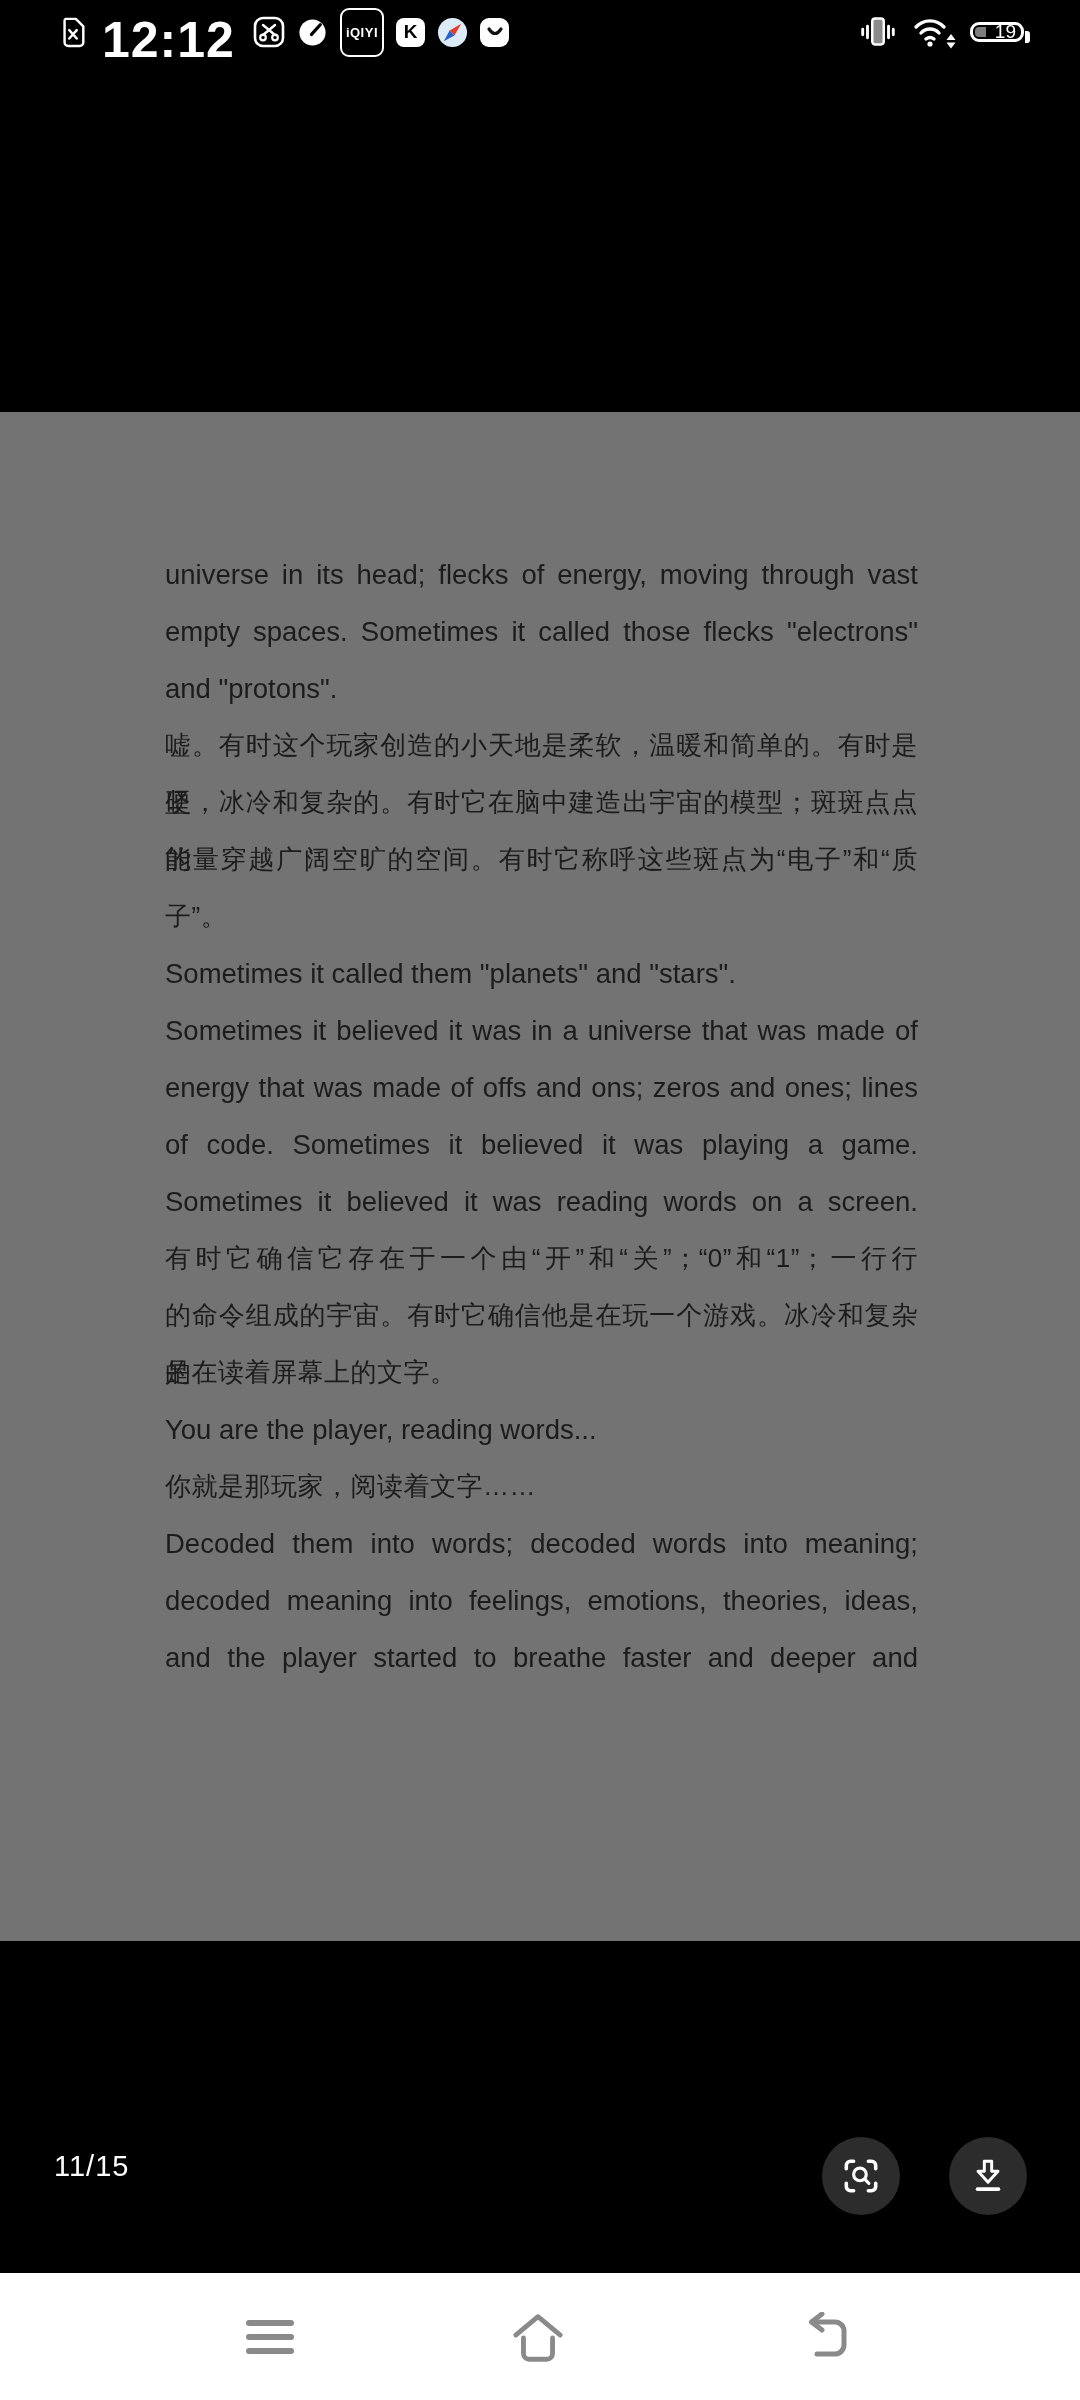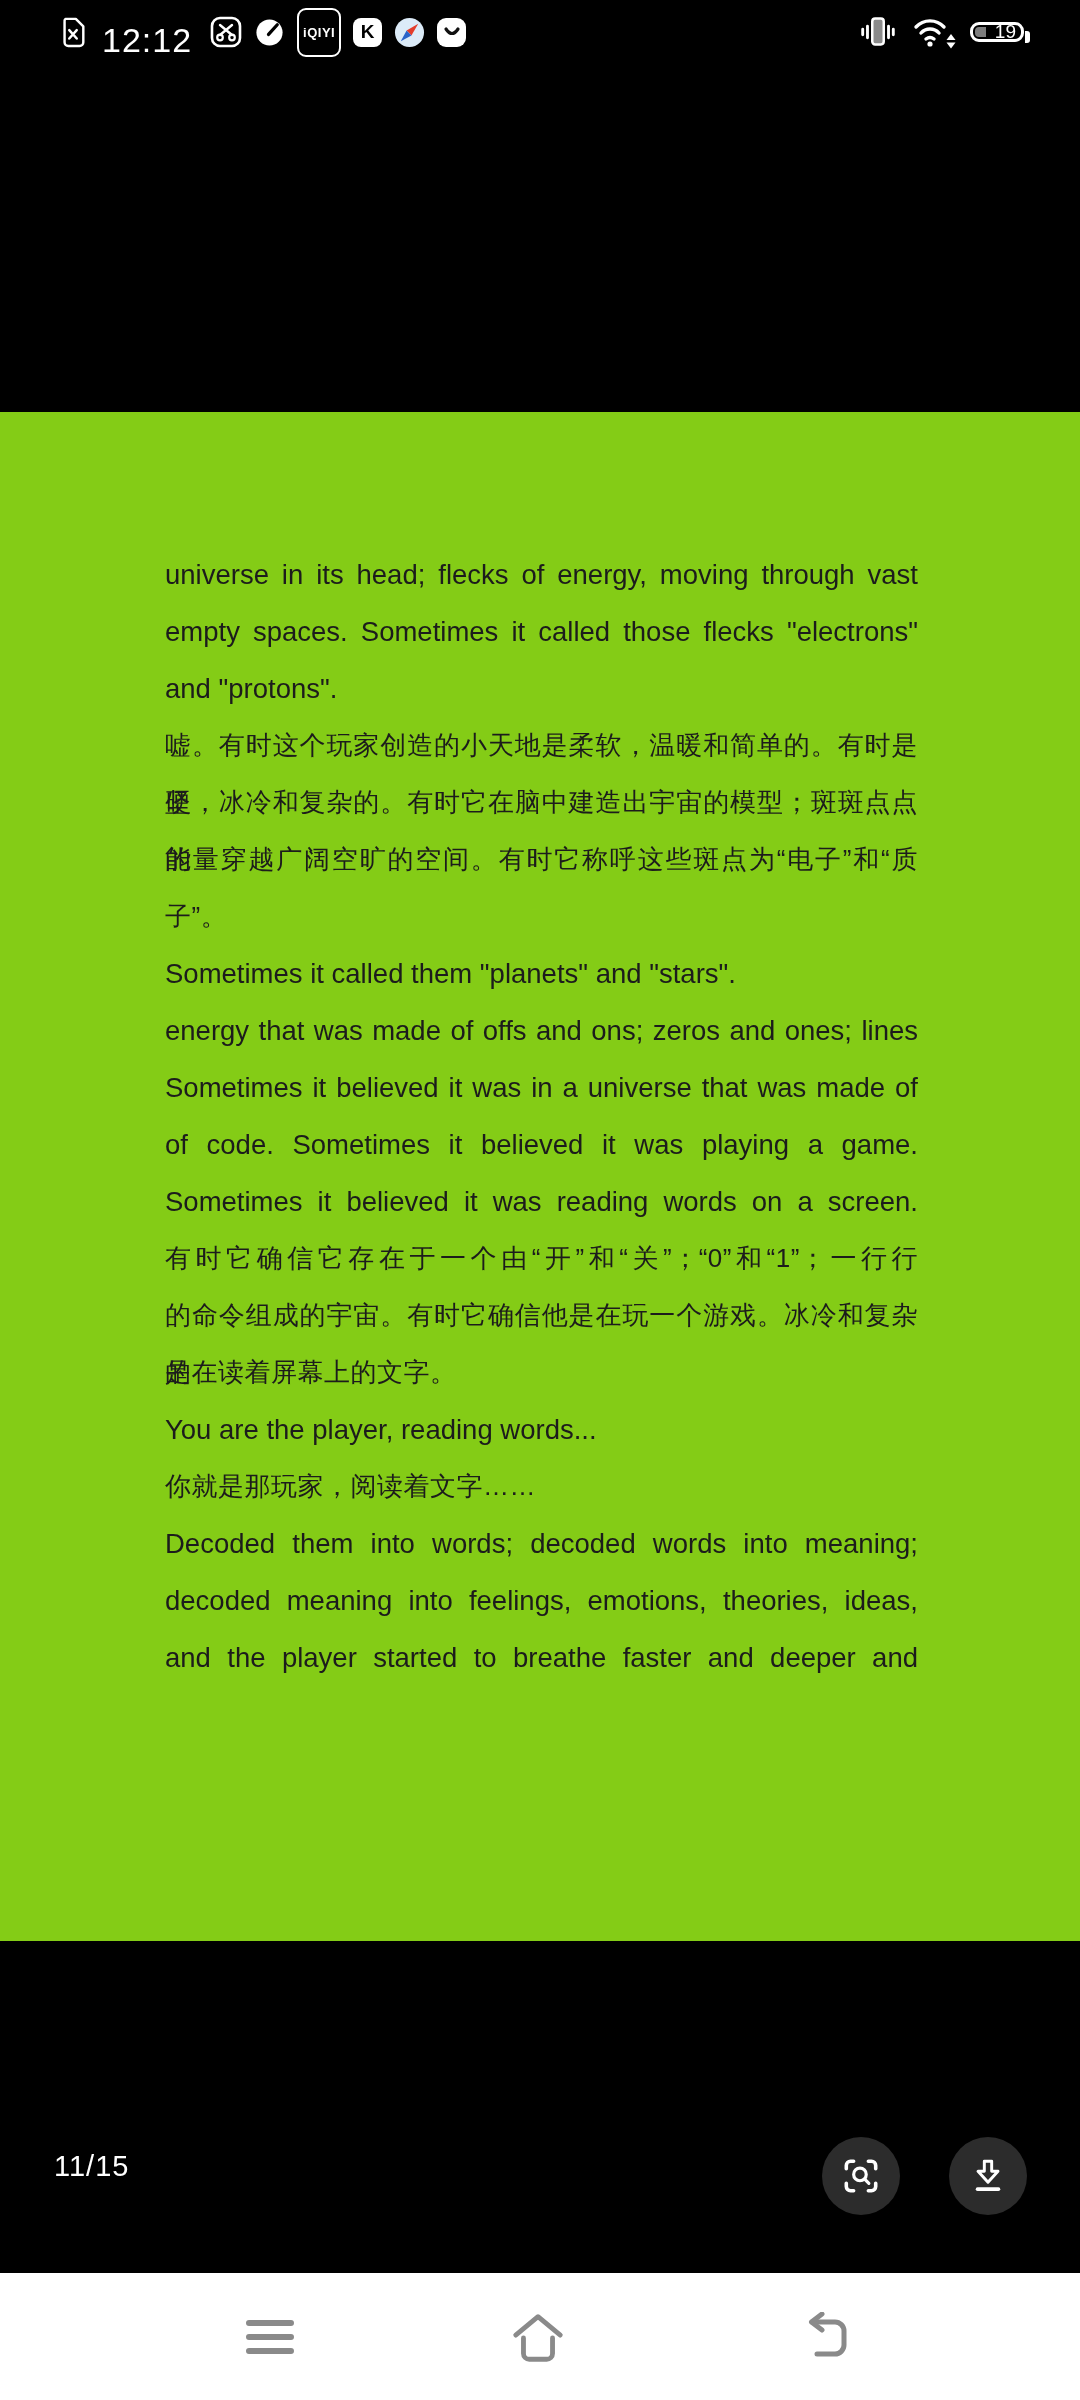--- a/index.html
+++ b/index.html
@@ -7,21 +7,21 @@
     width:1080px; height:2400px; position:relative; overflow:hidden;
     background:#000; font-family:"Liberation Sans", sans-serif;
   }
   
   .status-bar {
     position:absolute; top:0; left:0; width:1080px; height:58px;
     display:flex; align-items:center; justify-content:space-between;
     box-sizing:border-box; padding:6px 56px 0 58px; color:#fff;
   }
   .sb-group { display:flex; align-items:center; gap:12px; }
-  .sb-time { font-size:34px; font-weight:normal; letter-spacing:1px; margin:16px 6px 0 2px; }
+  .sb-time { font-size:50px; font-weight:bold; letter-spacing:1px; margin:16px 6px 0 2px; }
   .sb-ico { display:flex; align-items:center; justify-content:center; }
   .iqiyi-badge {
     border:2.5px solid #fff; border-radius:9px; font-size:13px; font-weight:bold;
     padding:16px 4px; line-height:1; letter-spacing:0.5px;
   }
   .k-badge {
     width:29px; height:29px; background:#fff; border-radius:8px; color:#000;
     font-size:19px; font-weight:bold; display:flex; align-items:center; justify-content:center;
   }
   .smile-badge {
@@ -30,21 +30,21 @@
   }
   .battery {
     position:relative; width:54px; height:20px; border:3px solid #fff; border-radius:9px;
     box-sizing:border-box; display:flex; align-items:center; justify-content:flex-end;
   }
   .battery .fill { position:absolute; left:2px; top:2px; bottom:2px; width:11px; background:#7d7d7d; border-radius:4px 0 0 4px; }
   .battery .pct { font-size:19px; color:#fff; margin-right:5px; position:relative; }
   .battery .nub { position:absolute; right:-9px; top:6px; width:5px; height:12px; background:#fff; border-radius:0 3px 3px 0; }
   
   .doc-page {
-    position:absolute; top:412px; left:0; width:1080px; height:1529px; background:#84cc16;
+    position:absolute; top:412px; left:0; width:1080px; height:1529px; background:#737373;
   }
   .doc-text {
     position:absolute; top:134px; left:165px; width:753px; color:#1c1c1c;
   }
   .tline { height:57px; line-height:57px; white-space:nowrap; }
   .tline.en { font-size:27.5px; }
   .tline.zh { font-size:26px; letter-spacing:0.5px; }
   .tline.just { text-align:justify; text-align-last:justify; white-space:normal; }
   
   .page-indicator {
@@ -137,22 +137,22 @@
 <div class="doc-page">
   <div class="doc-text">
       <div class="tline en just">universe in its head; flecks of energy, moving through vast</div>
       <div class="tline en just">empty spaces. Sometimes it called those flecks "electrons"</div>
       <div class="tline en">and "protons".</div>
       <div class="tline zh just">嘘。有时这个玩家创造的小天地是柔软，温暖和简单的。有时是坚</div>
       <div class="tline zh just">硬，冰冷和复杂的。有时它在脑中建造出宇宙的模型；斑斑点点的</div>
       <div class="tline zh just">能量穿越广阔空旷的空间。有时它称呼这些斑点为“电子”和“质</div>
       <div class="tline zh">子”。</div>
       <div class="tline en">Sometimes it called them "planets" and "stars".</div>
+      <div class="tline en just">Sometimes it believed it was in a universe that was made of</div>
       <div class="tline en just">energy that was made of offs and ons; zeros and ones; lines</div>
-      <div class="tline en just">Sometimes it believed it was in a universe that was made of</div>
       <div class="tline en just">of code. Sometimes it believed it was playing a game.</div>
       <div class="tline en just">Sometimes it believed it was reading words on a screen.</div>
       <div class="tline zh just">有时它确信它存在于一个由“开”和“关”；“0”和“1”；一行行</div>
       <div class="tline zh just">的命令组成的宇宙。有时它确信他是在玩一个游戏。冰冷和复杂的</div>
       <div class="tline zh">是在读着屏幕上的文字。</div>
       <div class="tline en">You are the player, reading words...</div>
       <div class="tline zh">你就是那玩家，阅读着文字……</div>
       <div class="tline en just">Decoded them into words; decoded words into meaning;</div>
       <div class="tline en just">decoded meaning into feelings, emotions, theories, ideas,</div>
       <div class="tline en just">and the player started to breathe faster and deeper and</div>

